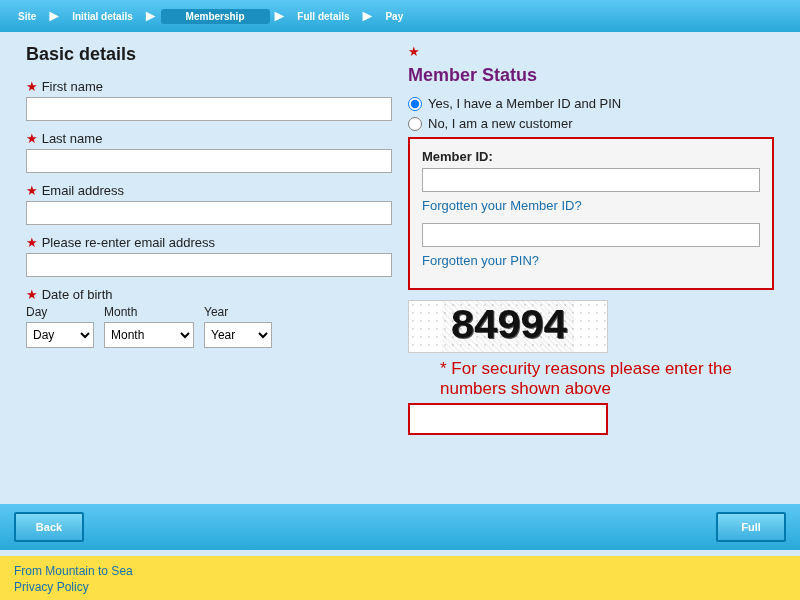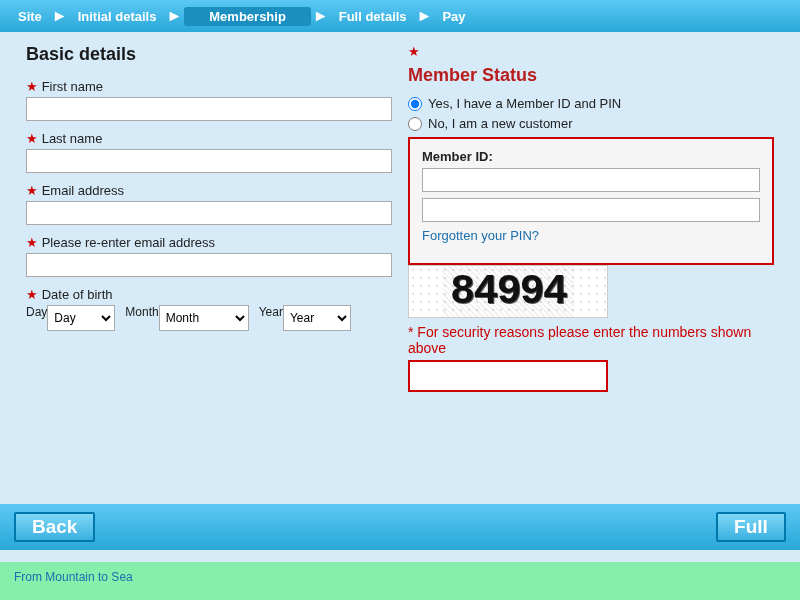--- a/index.html
+++ b/index.html
@@ -15,21 +15,21 @@
     
     .top-nav {
       background: linear-gradient(to bottom, #5bc8f5, #29a8d8);
       display: flex;
       align-items: center;
       height: 32px;
       padding: 0 10px;
     }
     .nav-item {
       color: white;
-      font-size: 13px;
+      font-size: 10px;
       font-weight: bold;
       display: flex;
       align-items: center;
       padding: 0 8px;
       cursor: pointer;
     }
     .nav-arrow {
       color: white;
       font-size: 16px;
       margin: 0 2px;
@@ -89,21 +89,21 @@
     }
 
     .dob-row {
       display: flex;
       gap: 10px;
       align-items: flex-start;
     }
 
     .dob-group {
       display: flex;
-      flex-direction: row;
+      flex-direction: column;
     }
 
     .dob-label {
       font-size: 12px;
       color: #222;
       margin-bottom: 3px;
     }
 
     .dob-select {
       height: 26px;
@@ -129,30 +129,31 @@
       align-items: center;
       gap: 4px;
       margin-bottom: 6px;
       font-size: 13px;
       color: #222;
     }
 
     .member-status-title {
       font-size: 18px;
       font-weight: bold;
-      color: #b91c1c;
+      color: #701a75;
       margin-bottom: 10px;
     }
 
     
     .member-box {
       border: 2px solid #cc0000;
       background: #f5f5f5;
       padding: 10px 12px;
       margin-top: 6px;
+      margin-bottom: 10px;
     }
 
     .member-field-label {
       font-size: 13px;
       font-weight: bold;
       color: #222;
       margin-bottom: 4px;
     }
 
     .member-input {
@@ -207,23 +208,24 @@
         transparent,
         transparent 2px,
         rgba(0,0,0,0.05) 2px,
         rgba(0,0,0,0.05) 4px
       );
       padding: 4px 8px;
       position: relative;
     }
 
     .captcha-note {
-      font-size: 14px;
+      font-size: 17px;
       color: #cc0000;
       margin-bottom: 4px;
+      margin-left: 32px;
     }
 
     .captcha-input {
       width: 200px;
       height: 32px;
       border: 2px solid #cc0000;
       background: white;
       padding: 2px 4px;
       font-size: 13px;
     }
@@ -241,35 +243,35 @@
       justify-content: space-between;
       padding: 0 14px;
     }
 
     .nav-button {
       height: 30px;
       min-width: 70px;
       border: 2px solid #0077aa;
       background: linear-gradient(to bottom, #7fd8f5, #3ab0e0);
       color: white;
-      font-size: 19px;
+      font-size: 11px;
       font-weight: bold;
       cursor: pointer;
       border-radius: 2px;
       padding: 0 16px;
     }
 
     
     .footer {
       position: absolute;
       bottom: 0;
       left: 0;
       right: 0;
-      height: 38px;
-      background: #86efac;
+      height: 44px;
+      background: #fde047;
       padding: 8px 14px;
     }
 
     .footer-link {
       color: #1a6fad;
       font-size: 12px;
       cursor: pointer;
       text-decoration: none;
       display: block;
       margin-bottom: 2px;
@@ -390,20 +392,21 @@
     
     <div class="radio-option">
       <input type="radio" name="member_status" id="radio_new" style="">
       <label for="radio_new">No, I am a new customer</label>
     </div>
 
     
     <div class="member-box">
       <div class="member-field-label">Member ID:</div>
       <input type="text" class="member-input" style="">
+      <a class="forgotten-link">Forgotten your Member ID?</a>
 
       <input type="password" class="member-input" style="">
       <a class="forgotten-link">Forgotten your PIN?</a>
     </div>
 
     
     <div class="captcha-container">
       <div class="dot-noise"></div>
       <span class="captcha-text">84994</span>
     </div>
@@ -414,13 +417,14 @@
   </div>
 </div>
 
 <div class="bottom-bar">
   <button class="nav-button">Back</button>
   <button class="nav-button">Full</button>
 </div>
 
 <div class="footer">
   <a class="footer-link">From Mountain to Sea</a>
+  <a class="footer-link">Privacy Policy</a>
 </div>
 
 </body></html>

